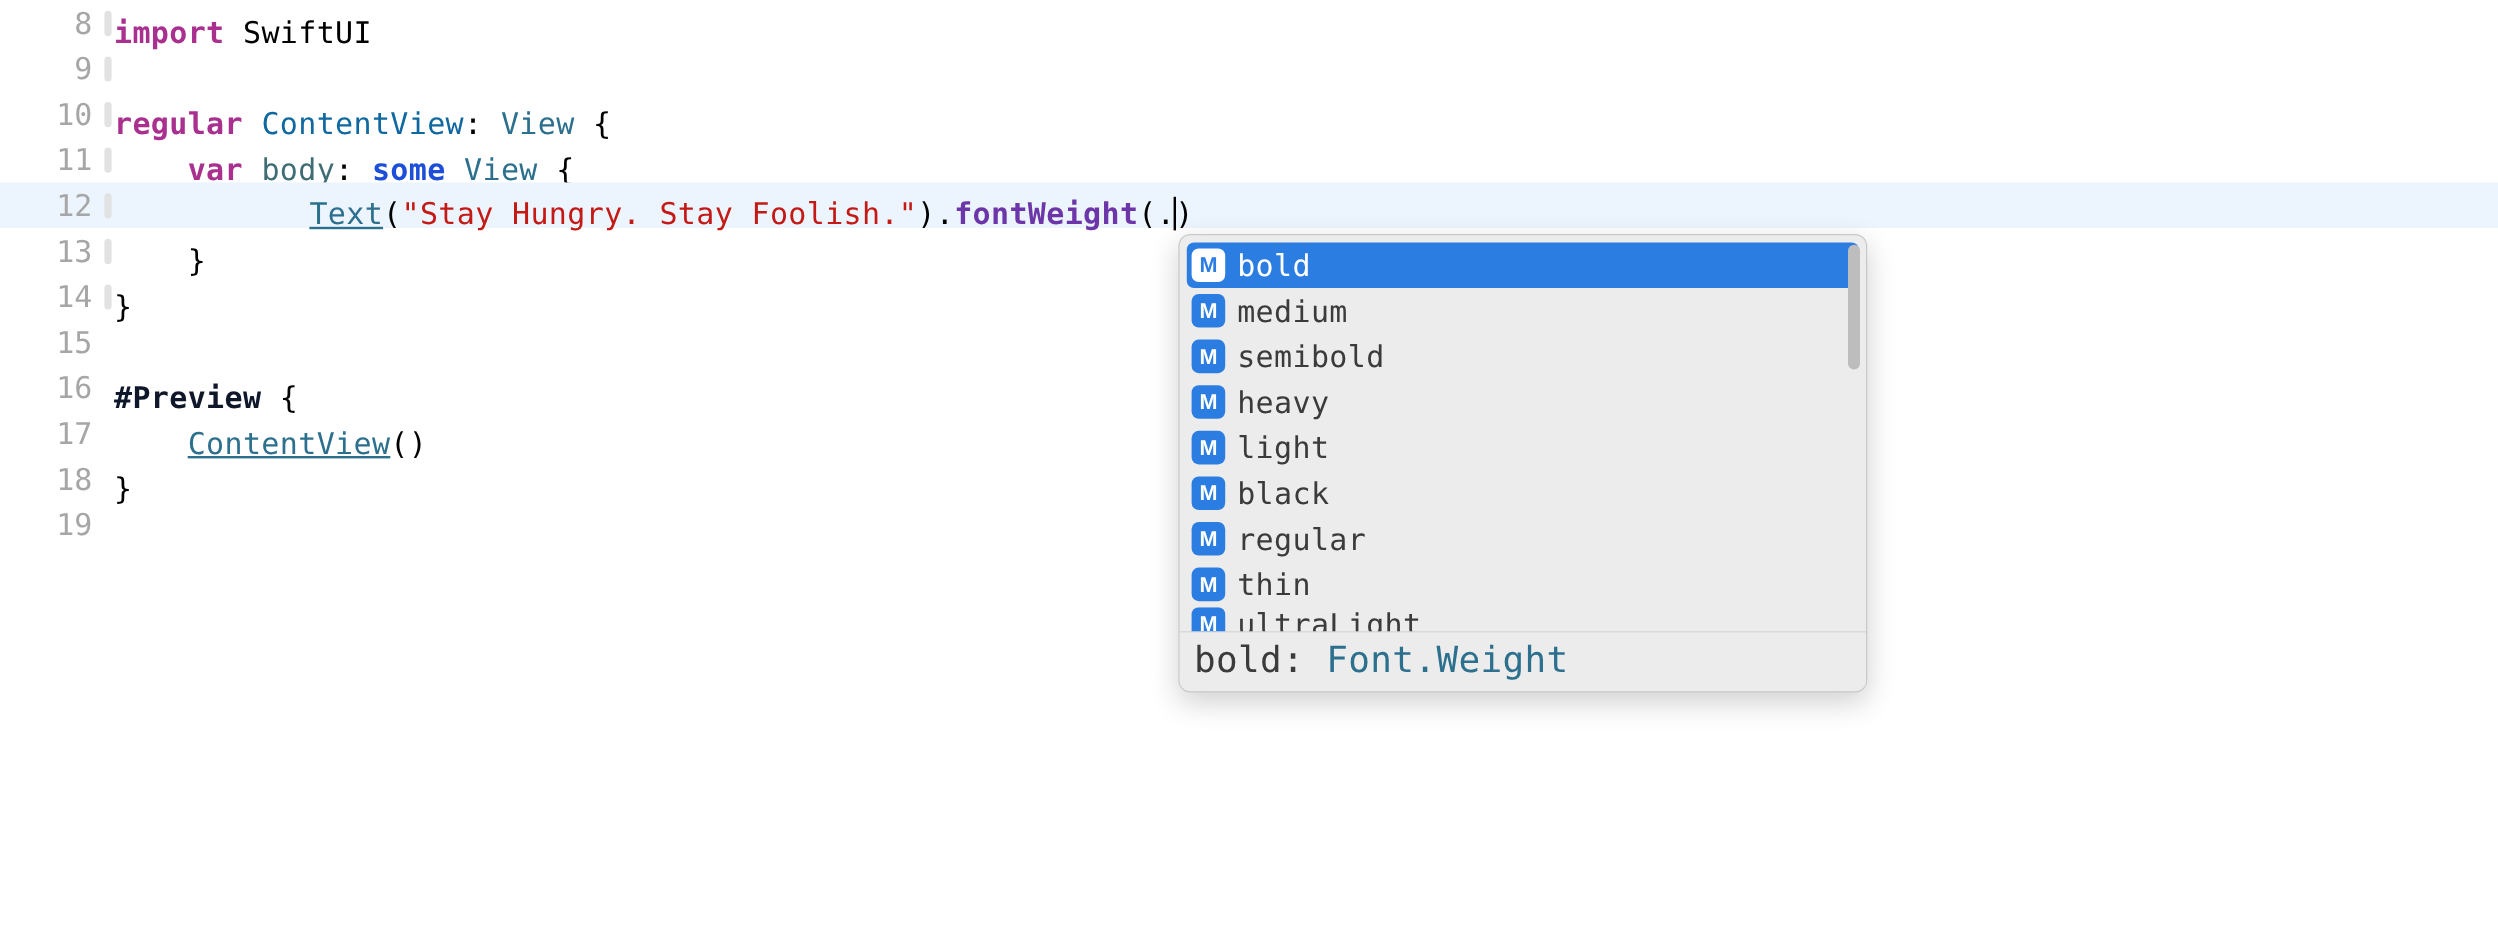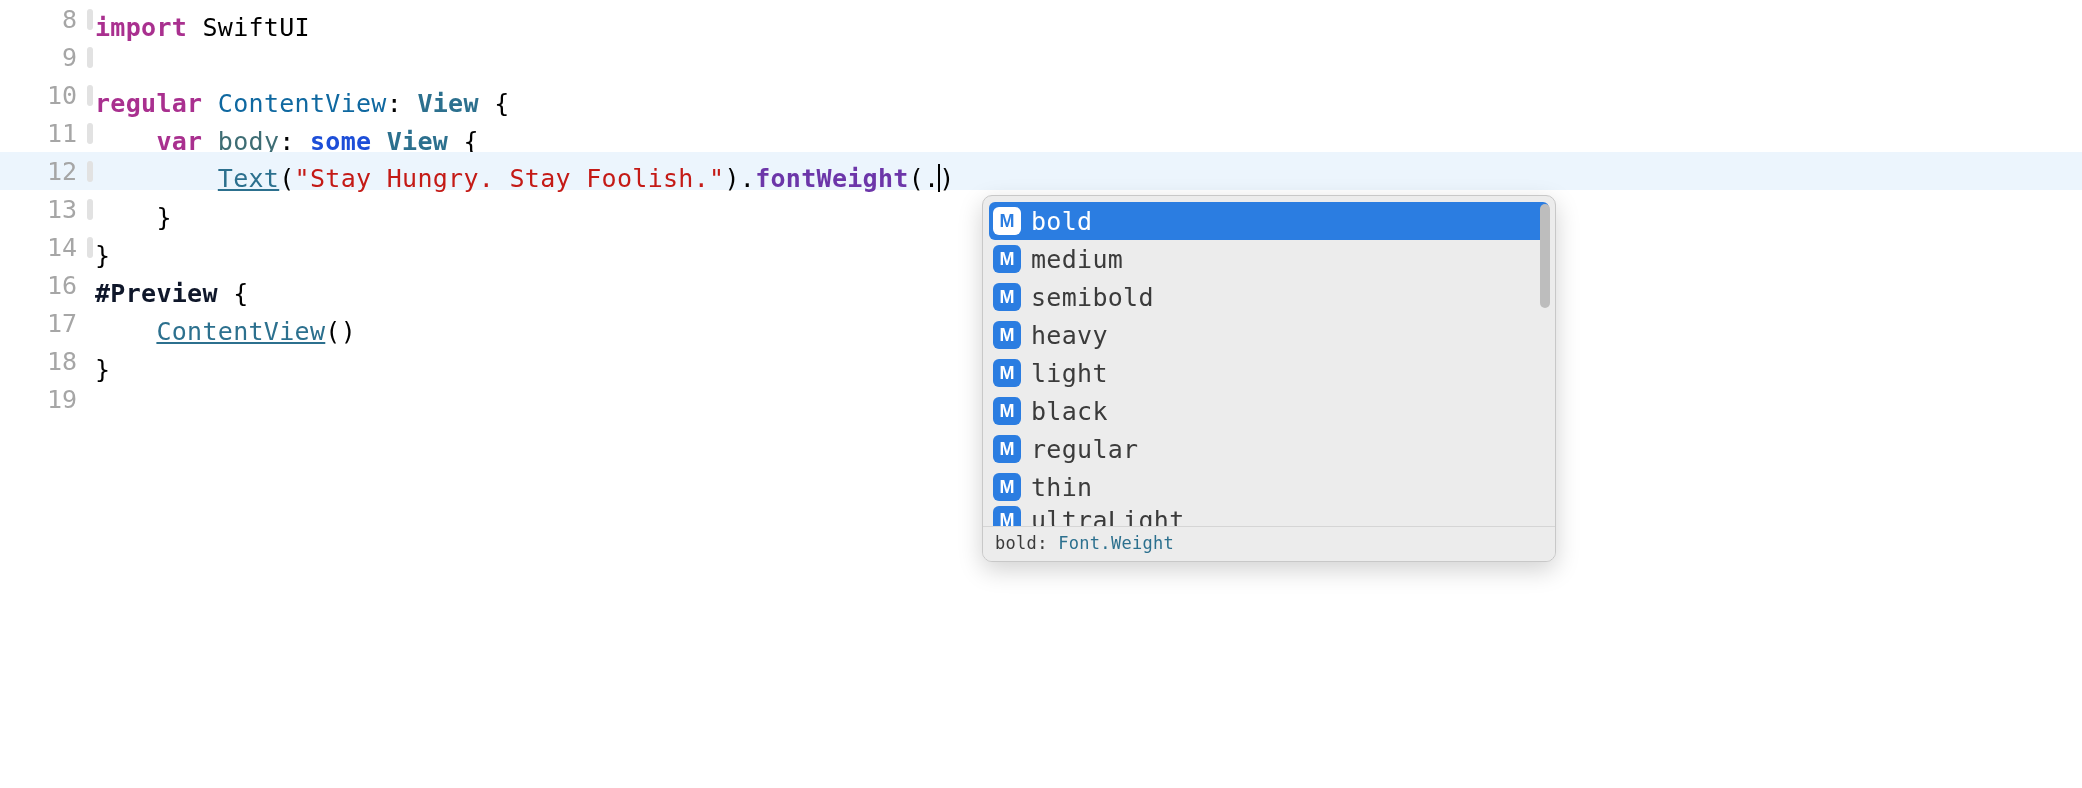--- a/index.html
+++ b/index.html
@@ -18,20 +18,21 @@
       width: 100%;
     }
     .line {
       display: flex;
       align-items: center;
       height: 38px;
       position: relative;
     }
     .line.highlighted {
       background: #ecf5fd;
+      gap: 40px;
     }
     .gutter {
       width: 95px;
       text-align: right;
       padding-right: 18px;
       color: #a6a6a6;
       user-select: none;
       flex-shrink: 0;
       position: relative;
     }
@@ -44,21 +45,21 @@
       background: #e2e2e2;
       border-radius: 3px;
     }
     .code {
       white-space: pre;
       color: #000000;
       letter-spacing: 0.3px;
       margin-top: 16px;
     }
     .tk-keyword { color: #a9308f; font-weight: 600; }
-    .tk-type { color: #2c708e; font-weight: bold; }
+    .tk-type { color: #2c708e; }
     .tk-typedecl { color: #0f68a0; }
     .tk-some { color: #1d4ed8; font-weight: 600; }
     .tk-string { color: #c41a16; }
     .tk-method { color: #6c36a9; font-weight: bold; }
     .tk-preview { color: #0f172a; font-weight: bold; }
     .tk-plain { color: #000000; }
     .tk-callname { color: #2c708e; text-decoration: underline; }
     .tk-ident { color: #3e6d74; }
 
     .cursor {
@@ -140,21 +141,21 @@
       top: 8px;
       width: 10px;
       height: 104px;
       background: #bdbdbd;
       border-radius: 5px;
     }
 
     .ac-footer {
       border-top: 1px solid #d5d5d5;
       padding: 6px 12px 8px;
-      font-size: 17px;
+      font-size: 30px;
       color: #3b3b3b;
       background: #ececec;
       letter-spacing: 0.3px;
     }
     .ac-footer .tk-type2 { color: #2c708e; }
     .ac-footer .tk-name { color: #3b3b3b; }
   </style>
 </head>
 <body>
 
@@ -179,20 +180,24 @@
       <div class="gutter">12<div class="fold-indicator"></div></div>
       <div class="code"><span class="tk-plain">        </span><span class="tk-callname">Text</span><span class="tk-plain">(</span><span class="tk-string">"Stay Hungry. Stay Foolish."</span><span class="tk-plain">).</span><span class="tk-method">fontWeight</span><span class="tk-plain">(.</span><span class="cursor"></span><span class="tk-plain">)</span></div>
     </div>
     <div class="line">
       <div class="gutter">13<div class="fold-indicator"></div></div>
       <div class="code"><span class="tk-plain">    }</span></div>
     </div>
     <div class="line">
       <div class="gutter">14<div class="fold-indicator"></div></div>
       <div class="code"><span class="tk-plain">}</span></div>
+    </div>
+    <div class="line">
+      <div class="gutter">15</div>
+      <div class="code"></div>
     </div>
     <div class="line">
       <div class="gutter">16</div>
       <div class="code"><span class="tk-preview">#Preview</span><span class="tk-plain"> {</span></div>
     </div>
     <div class="line">
       <div class="gutter">17</div>
       <div class="code"><span class="tk-plain">    </span><span class="tk-callname">ContentView</span><span class="tk-plain">()</span></div>
     </div>
     <div class="line">

